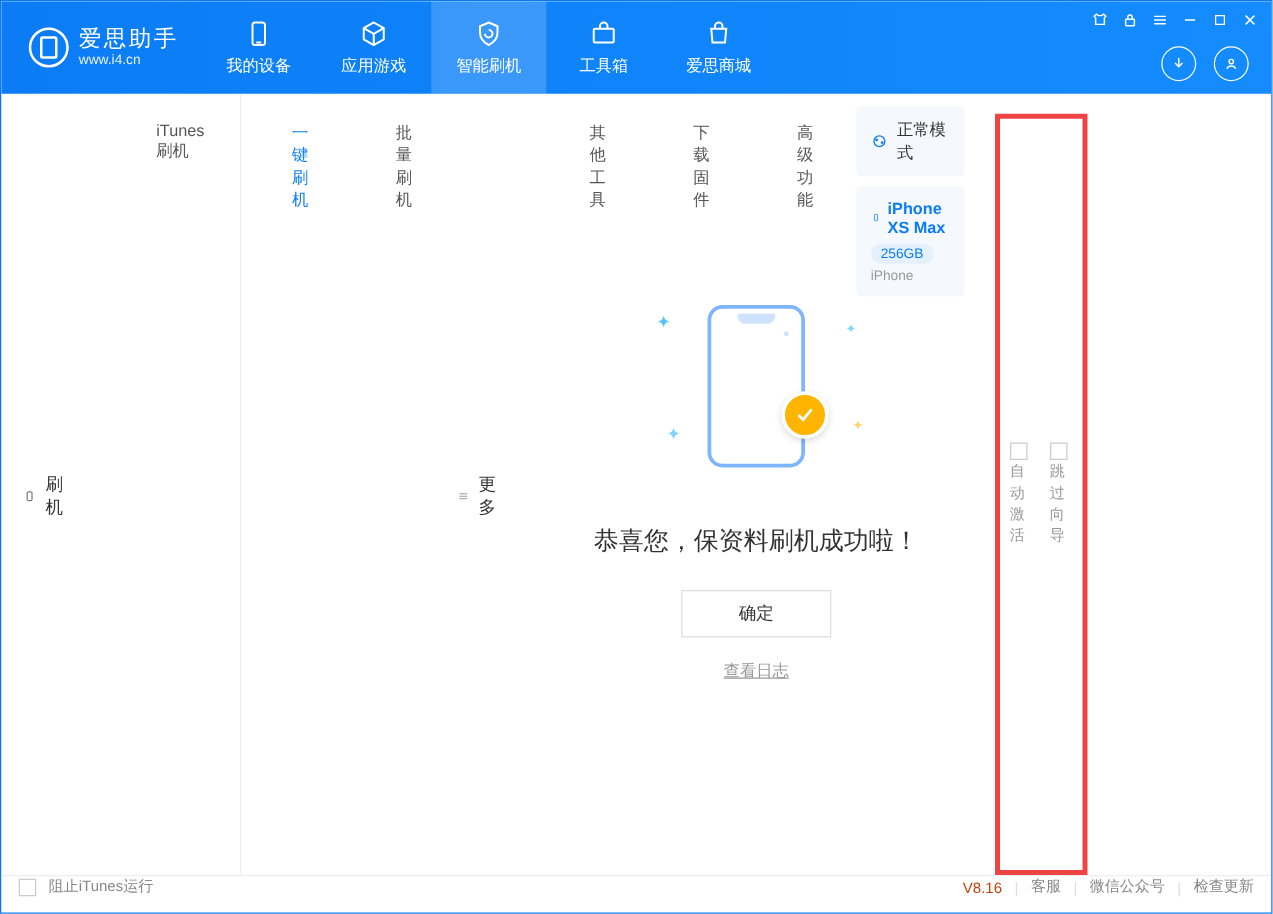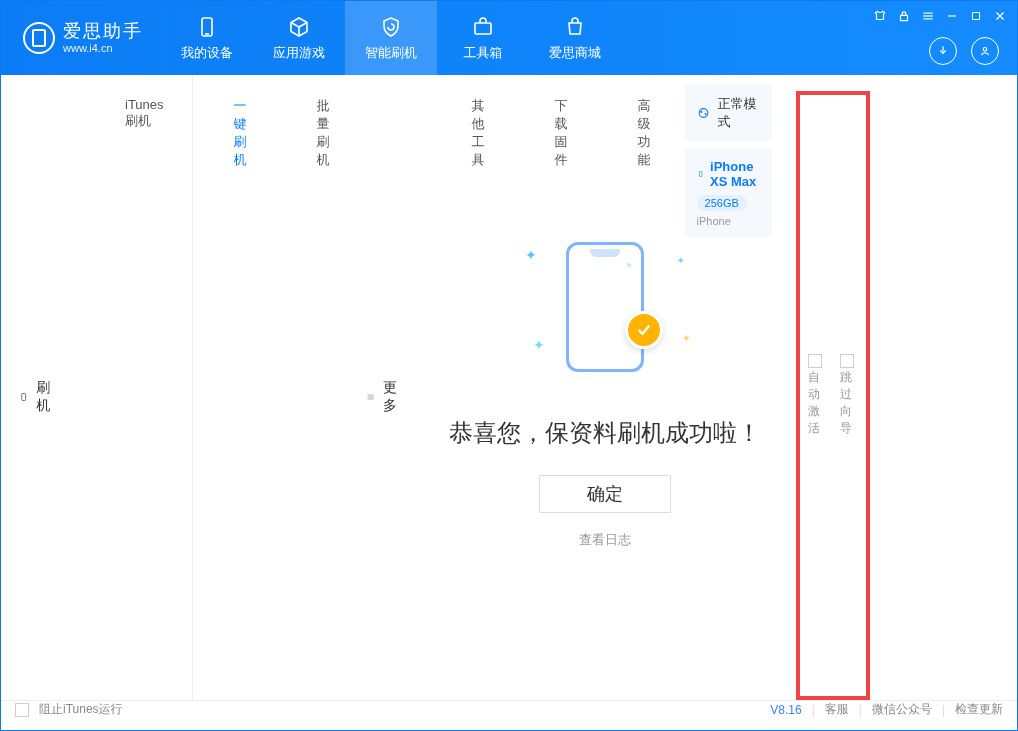--- a/index.html
+++ b/index.html
@@ -52,31 +52,31 @@
 .phone::before { content: ""; position: absolute; top: 4px; left: 50%; transform: translateX(-50%); width: 30px; height: 8px; background: #cfe3ff; border-radius: 0 0 6px 6px; }
 .phone::after { content: ""; position: absolute; top: 18px; right: 10px; width: 4px; height: 4px; background: #cfe3ff; border-radius: 50%; }
 .check-badge { position: absolute; right: 52px; bottom: 38px; width: 38px; height: 38px; background: #ffb400; border: 3px solid #fff; border-radius: 50%; display: flex; align-items: center; justify-content: center; box-shadow: 0 2px 6px rgba(0,0,0,.15); }
 .check-badge svg { width: 18px; height: 18px; stroke: #fff; fill: none; stroke-width: 3; }
 .sparkle { position: absolute; font-size: 14px; color: #55c4ff; }
 .sparkle.s1 { top: 20px; left: 30px; }
 .sparkle.s2 { top: 28px; right: 30px; color: #7fd4ff; font-size: 10px; }
 .sparkle.s3 { bottom: 34px; left: 38px; color: #7fd4ff; }
 .sparkle.s4 { bottom: 42px; right: 24px; color: #ffd36e; font-size: 11px; }
 
-.msg { font-size: 24px; color: #333; margin-bottom: 26px; }
-.ok-btn { width: 132px; height: 38px; border: 1px solid #ddd; background: #fff; font-size: 18px; color: #333; cursor: pointer; }
-.log-link { margin-top: 18px; color: #999; font-size: 13px; cursor: pointer; }
+.msg { font-size: 20px; color: #333; margin-bottom: 26px; }
+.ok-btn { width: 120px; height: 38px; border: 1px solid #ddd; background: #fff; font-size: 14px; color: #333; cursor: pointer; }
+.log-link { margin-top: 18px; color: #999; font-size: 13px; text-decoration: underline; cursor: pointer; }
 
 
 .footer { height: 18px; border-top: 1px solid #eee; display: flex; align-items: center; padding: 0 14px; font-size: 12px; color: #888; }
 .footer .fl { display: flex; align-items: center; gap: 6px; }
 .footer .fr { margin-left: auto; display: flex; align-items: center; gap: 10px; }
 .fdiv { color: #ddd; }
 .flink { color: #888; cursor: pointer; }
-.ver { color: #3b82f6; }
+.ver { color: #c2410c; }
 </style>
 </head>
 <body>
 
 <div class="header">
   <div class="logo-area">
     <div class="logo-icon"></div>
     <div class="logo-txt">
       <div class="logo-title">爱思助手</div>
       <div class="logo-sub">www.i4.cn</div>

